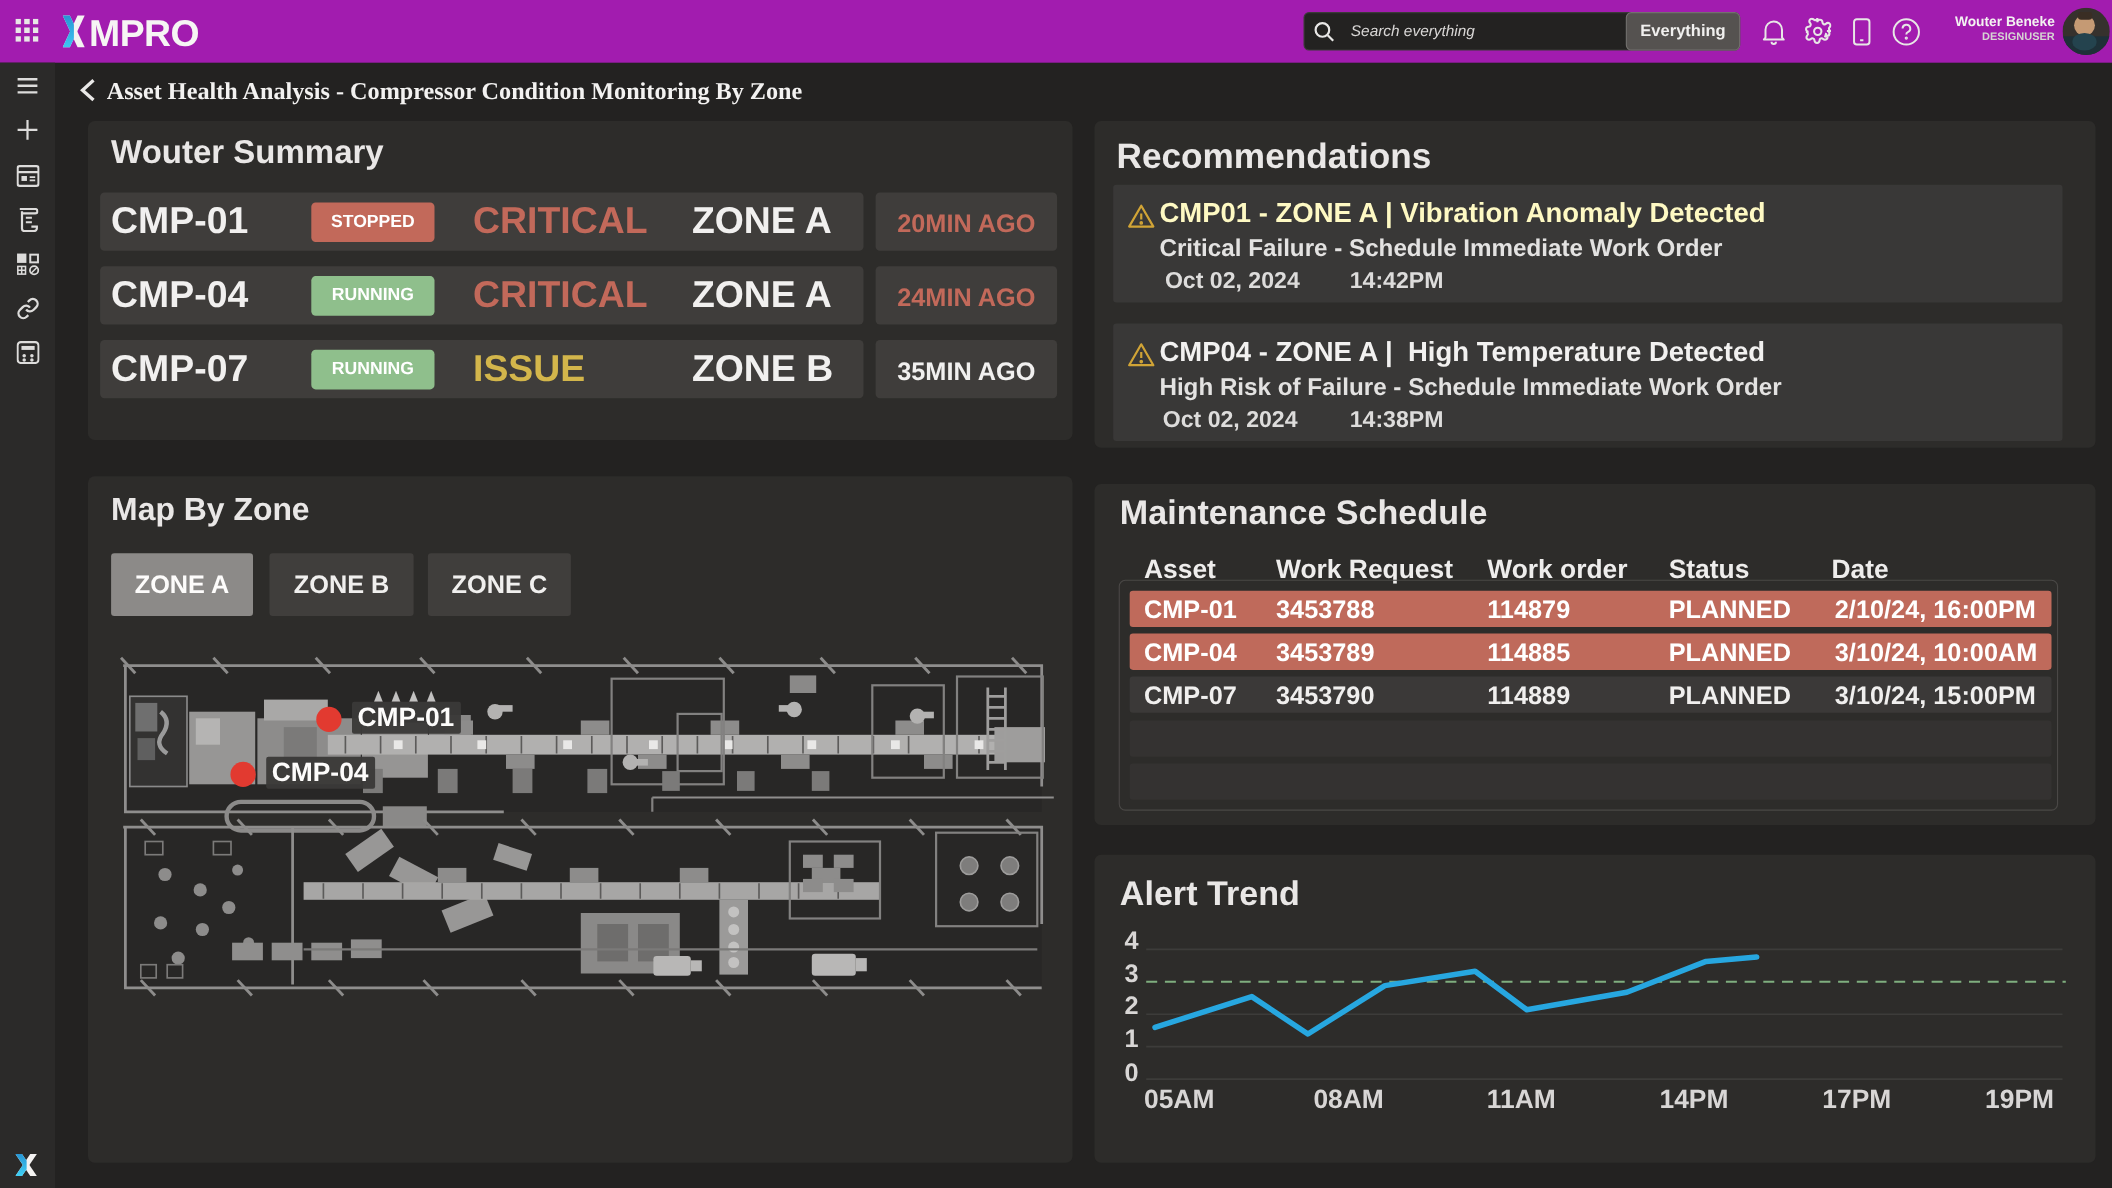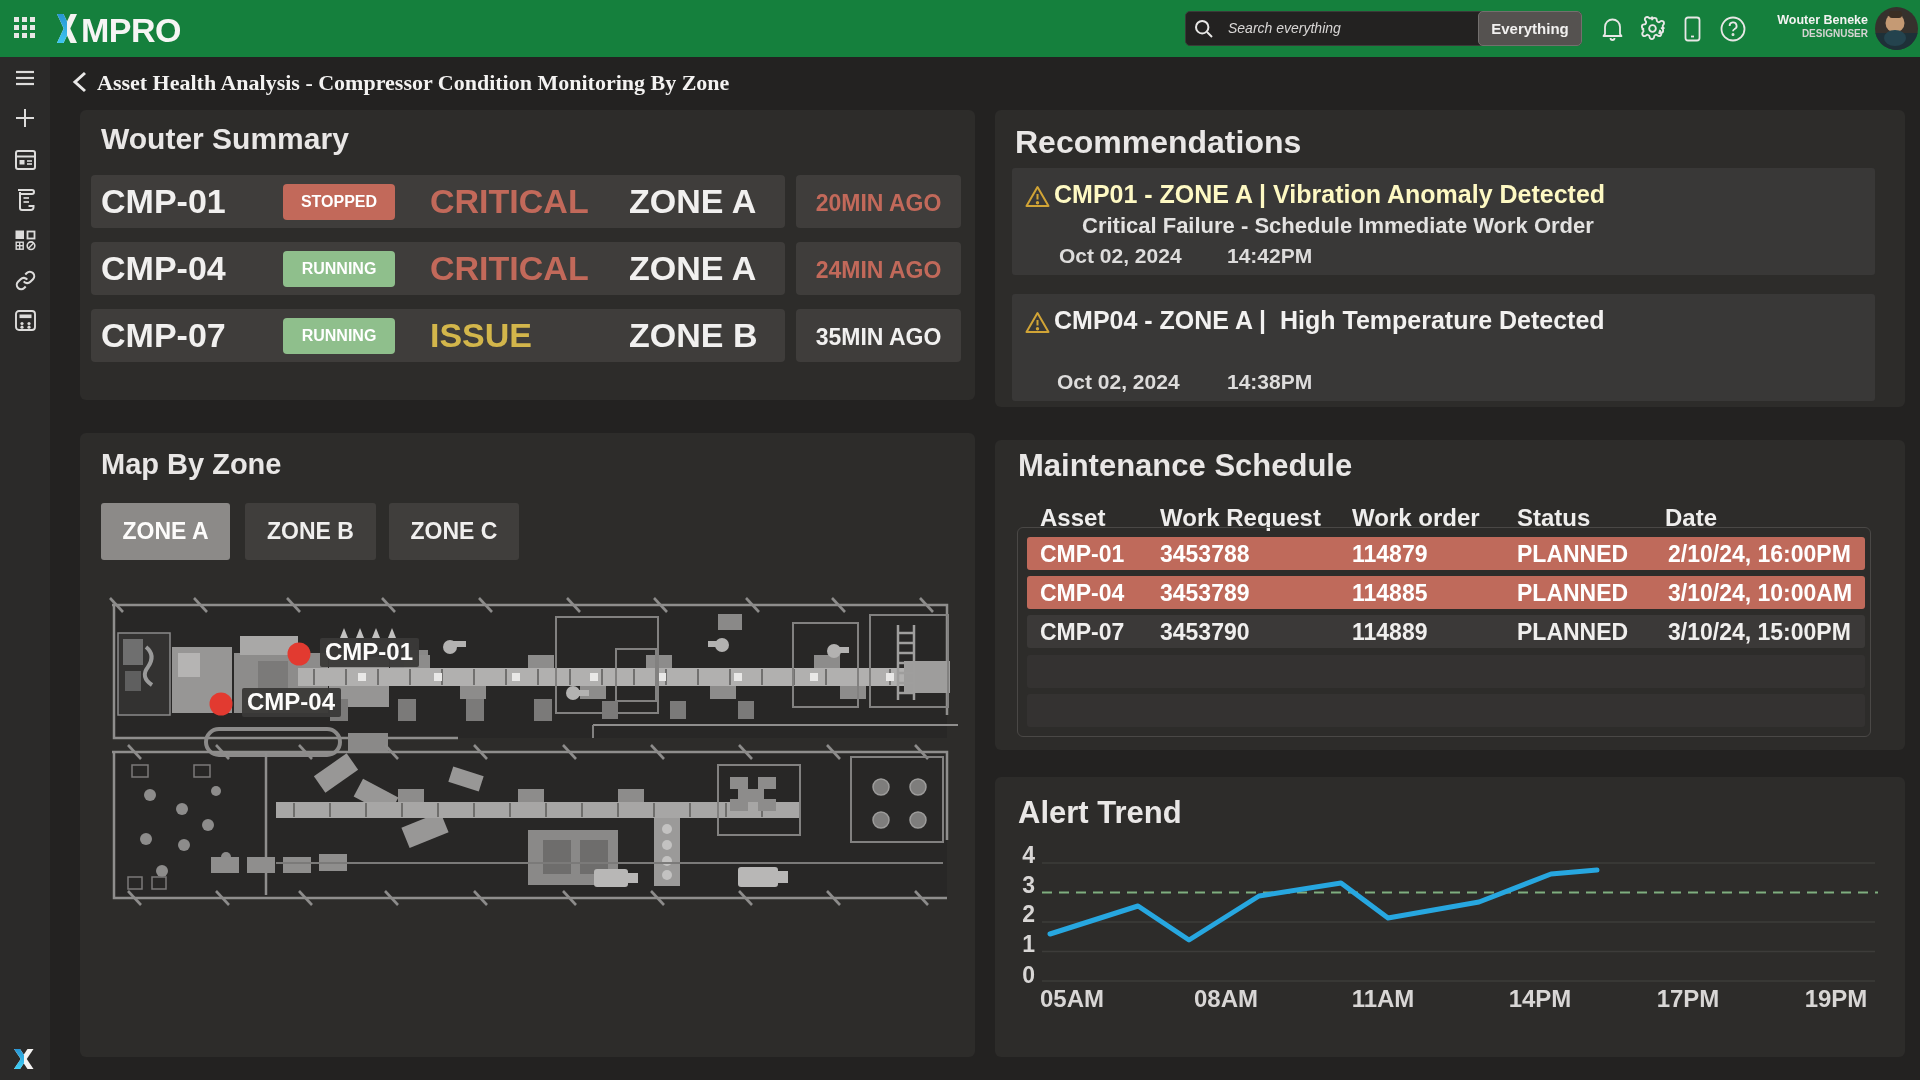--- a/index.html
+++ b/index.html
@@ -1,19 +1,19 @@
 <!DOCTYPE html>
 <html><head>
 <meta charset="utf-8">
 <style>
   * { margin:0; padding:0; box-sizing:border-box; }
   html,body { width:1920px; height:1080px; overflow:hidden; background:#232221;
     font-family:"Liberation Sans", sans-serif; }
   .abs { position:absolute; }
-  #header { position:absolute; left:0; top:0; width:1920px; height:57px; background:#15803d; }
+  #header { position:absolute; left:0; top:0; width:1920px; height:57px; background:#a21caf; }
   #sidebar { position:absolute; left:0; top:57px; width:50px; height:1023px; background:#2b2a29; }
   .panel { position:absolute; background:#2d2c2a; border-radius:6px; }
   .ptitle { position:absolute; font-weight:bold; color:#e9e7e6; }
   .rowbox { position:absolute; background:#3f3d3b; border-radius:4px; }
   .badge { position:absolute; border-radius:4px; color:#fff; font-weight:bold;
     font-size:16px; display:flex; align-items:center; justify-content:center; }
   .ctext { position:absolute; font-weight:bold; }
 </style>
 </head>
 <body>
@@ -201,30 +201,31 @@
   <div class="ptitle" style="left:20px;top:14px;font-size:32px;">Recommendations</div>
   <div class="abs" style="left:17px;top:58px;width:863px;height:107px;background:#393837;border-radius:3px;"></div>
   <div class="abs" style="left:17px;top:184px;width:863px;height:107px;background:#393837;border-radius:3px;"></div>
 
   <svg class="abs" style="left:30px;top:75px" width="25" height="23" viewBox="0 0 25 23" fill="none" stroke="#d1a436" stroke-width="2">
     <path d="M12.5 2 L23.5 21 L1.5 21 Z" stroke-linejoin="round"></path>
     <line x1="12.5" y1="9" x2="12.5" y2="14.5"></line>
       <circle cx="12.5" cy="17.7" r="0.7" fill="#d1a436"></circle>
   </svg>
   <div class="ctext" style="left:59px;top:70px;font-size:25px;color:#fef9c3;">CMP01 - ZONE A | Vibration Anomaly Detected</div>
-  <div class="ctext" style="left:59px;top:103px;font-size:22px;color:#e3e2e1;margin-left:28px;">Critical Failure - Schedule Immediate Work Order</div>
+  <div class="ctext" style="left:59px;top:103px;font-size:22px;color:#e3e2e1;">Critical Failure - Schedule Immediate Work Order</div>
   <div class="ctext" style="left:64px;top:134px;font-size:21px;color:#dddcdb;">Oct 02, 2024</div>
   <div class="ctext" style="left:232px;top:134px;font-size:21px;color:#dddcdb;">14:42PM</div>
 
   <svg class="abs" style="left:30px;top:201px" width="25" height="23" viewBox="0 0 25 23" fill="none" stroke="#d1a436" stroke-width="2">
     <path d="M12.5 2 L23.5 21 L1.5 21 Z" stroke-linejoin="round"></path>
     <line x1="12.5" y1="9" x2="12.5" y2="14.5"></line>
       <circle cx="12.5" cy="17.7" r="0.7" fill="#d1a436"></circle>
   </svg>
   <div class="ctext" style="left:59px;top:196px;font-size:25px;color:#f2f1f0;">CMP04 - ZONE A |&nbsp; High Temperature Detected</div>
+  <div class="ctext" style="left:59px;top:229px;font-size:22px;color:#e3e2e1;">High Risk of Failure - Schedule Immediate Work Order</div>
   <div class="ctext" style="left:62px;top:260px;font-size:21px;color:#dddcdb;">Oct 02, 2024</div>
   <div class="ctext" style="left:232px;top:260px;font-size:21px;color:#dddcdb;">14:38PM</div>
 </div>
 
 <div class="panel" style="left:995px;top:440px;width:910px;height:310px;">
   <div class="ptitle" style="left:23px;top:8px;font-size:31px;">Maintenance Schedule</div>
   <div class="ctext" style="left:45px;top:64px;font-size:24px;color:#eeedec;">Asset</div>
   <div class="ctext" style="left:165px;top:64px;font-size:24px;color:#eeedec;">Work Request</div>
   <div class="ctext" style="left:357px;top:64px;font-size:24px;color:#eeedec;">Work order</div>
   <div class="ctext" style="left:522px;top:64px;font-size:24px;color:#eeedec;">Status</div>

